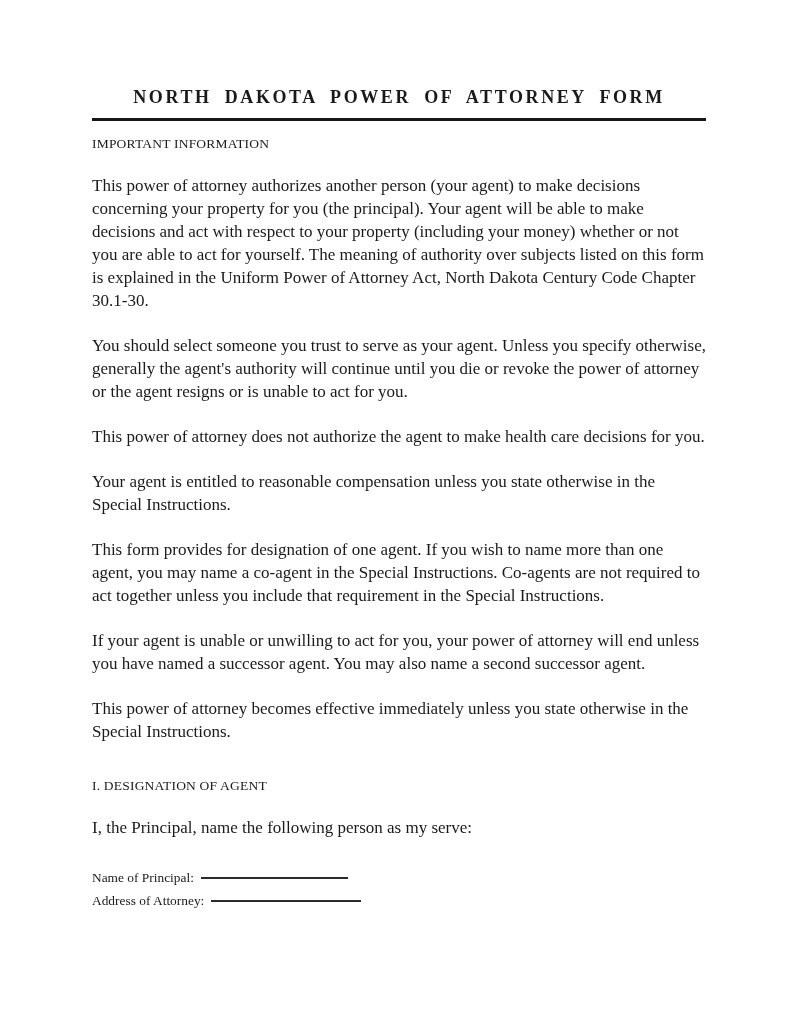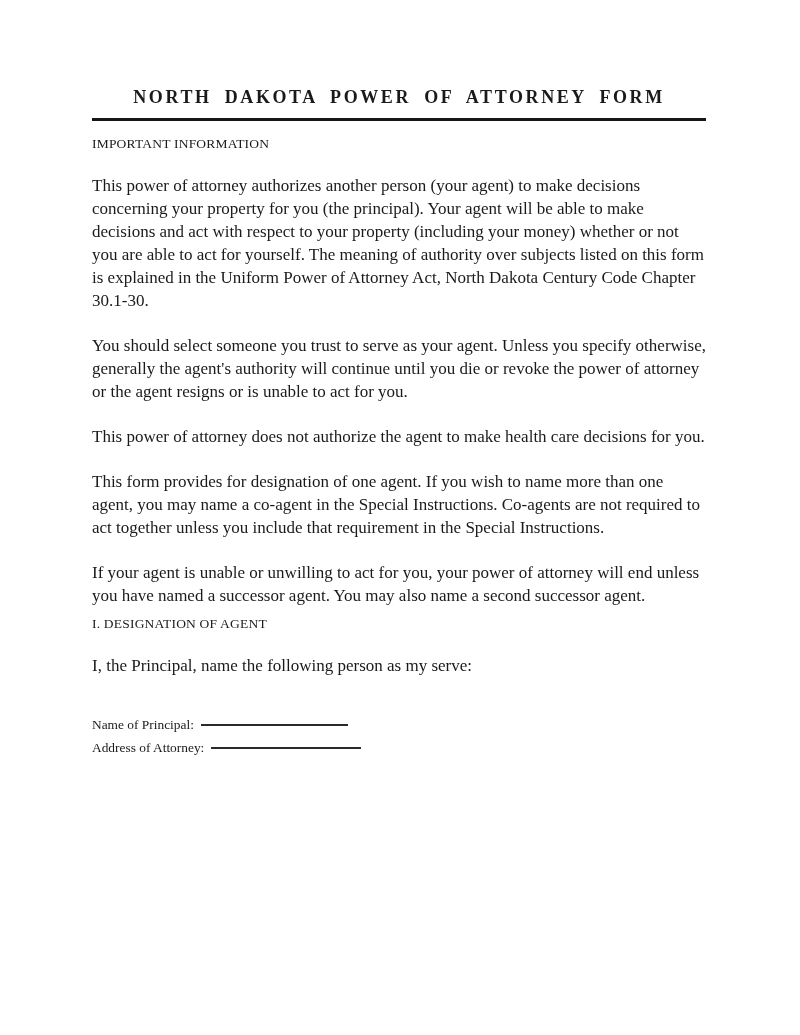--- a/index.html
+++ b/index.html
@@ -35,28 +35,28 @@
     border: none;
     border-top: 3px solid #161616;
   }
   .subhead {
     margin-top: 14px;
     font-size: 13.5px;
     font-weight: normal;
     line-height: 17px;
     letter-spacing: 0.2px;
   }
-  .subhead.sect { margin-top: 8px; }
+  .subhead.sect { margin-top: 34px; }
   p.body {
     margin-top: 22px;
     font-size: 17px;
     line-height: 23px;
     text-align: left;
   }
-  .fields { margin-top: 36px; }
+  .fields { margin-top: 27px; }
   .field-row {
     font-size: 13.4px;
     line-height: 23px;
     white-space: nowrap;
   }
   .blank-line {
     display: inline-block;
     height: 12px;
     border-bottom: 2px solid #2a2a2a;
     margin-left: 7px;
@@ -73,22 +73,24 @@
   <div class="content">
 
     <h1 class="doc-title">NORTH DAKOTA POWER OF ATTORNEY FORM</h1>
     <hr class="title-rule">
 
     <h2 class="subhead">IMPORTANT INFORMATION</h2>
 
     <p class="body">This power of attorney authorizes another person (your agent) to make decisions concerning your property for you (the principal). Your agent will be able to make decisions and act with respect to your property (including your money) whether or not you are able to act for yourself. The meaning of authority over subjects listed on this form is explained in the Uniform Power of Attorney Act, North Dakota Century Code Chapter 30.1-30.</p>
     <p class="body">You should select someone you trust to serve as your agent. Unless you specify otherwise, generally the agent's authority will continue until you die or revoke the power of attorney or the agent resigns or is unable to act for you.</p>
     <p class="body">This power of attorney does not authorize the agent to make health care decisions for you.</p>
+    <p class="body">Your agent is entitled to reasonable compensation unless you state otherwise in the Special Instructions.</p>
     <p class="body">This form provides for designation of one agent. If you wish to name more than one agent, you may name a co-agent in the Special Instructions. Co-agents are not required to act together unless you include that requirement in the Special Instructions.</p>
     <p class="body">If your agent is unable or unwilling to act for you, your power of attorney will end unless you have named a successor agent. You may also name a second successor agent.</p>
+    <p class="body">This power of attorney becomes effective immediately unless you state otherwise in the Special Instructions.</p>
 
     <h2 class="subhead sect">I. DESIGNATION OF AGENT</h2>
 
     <p class="body">I, the Principal, name the following person as my serve:</p>
 
     <div class="fields">
       <div class="field-row">
         <span>Name of Principal:</span><span class="blank-line w-name"></span>
       </div>
       <div class="field-row">

